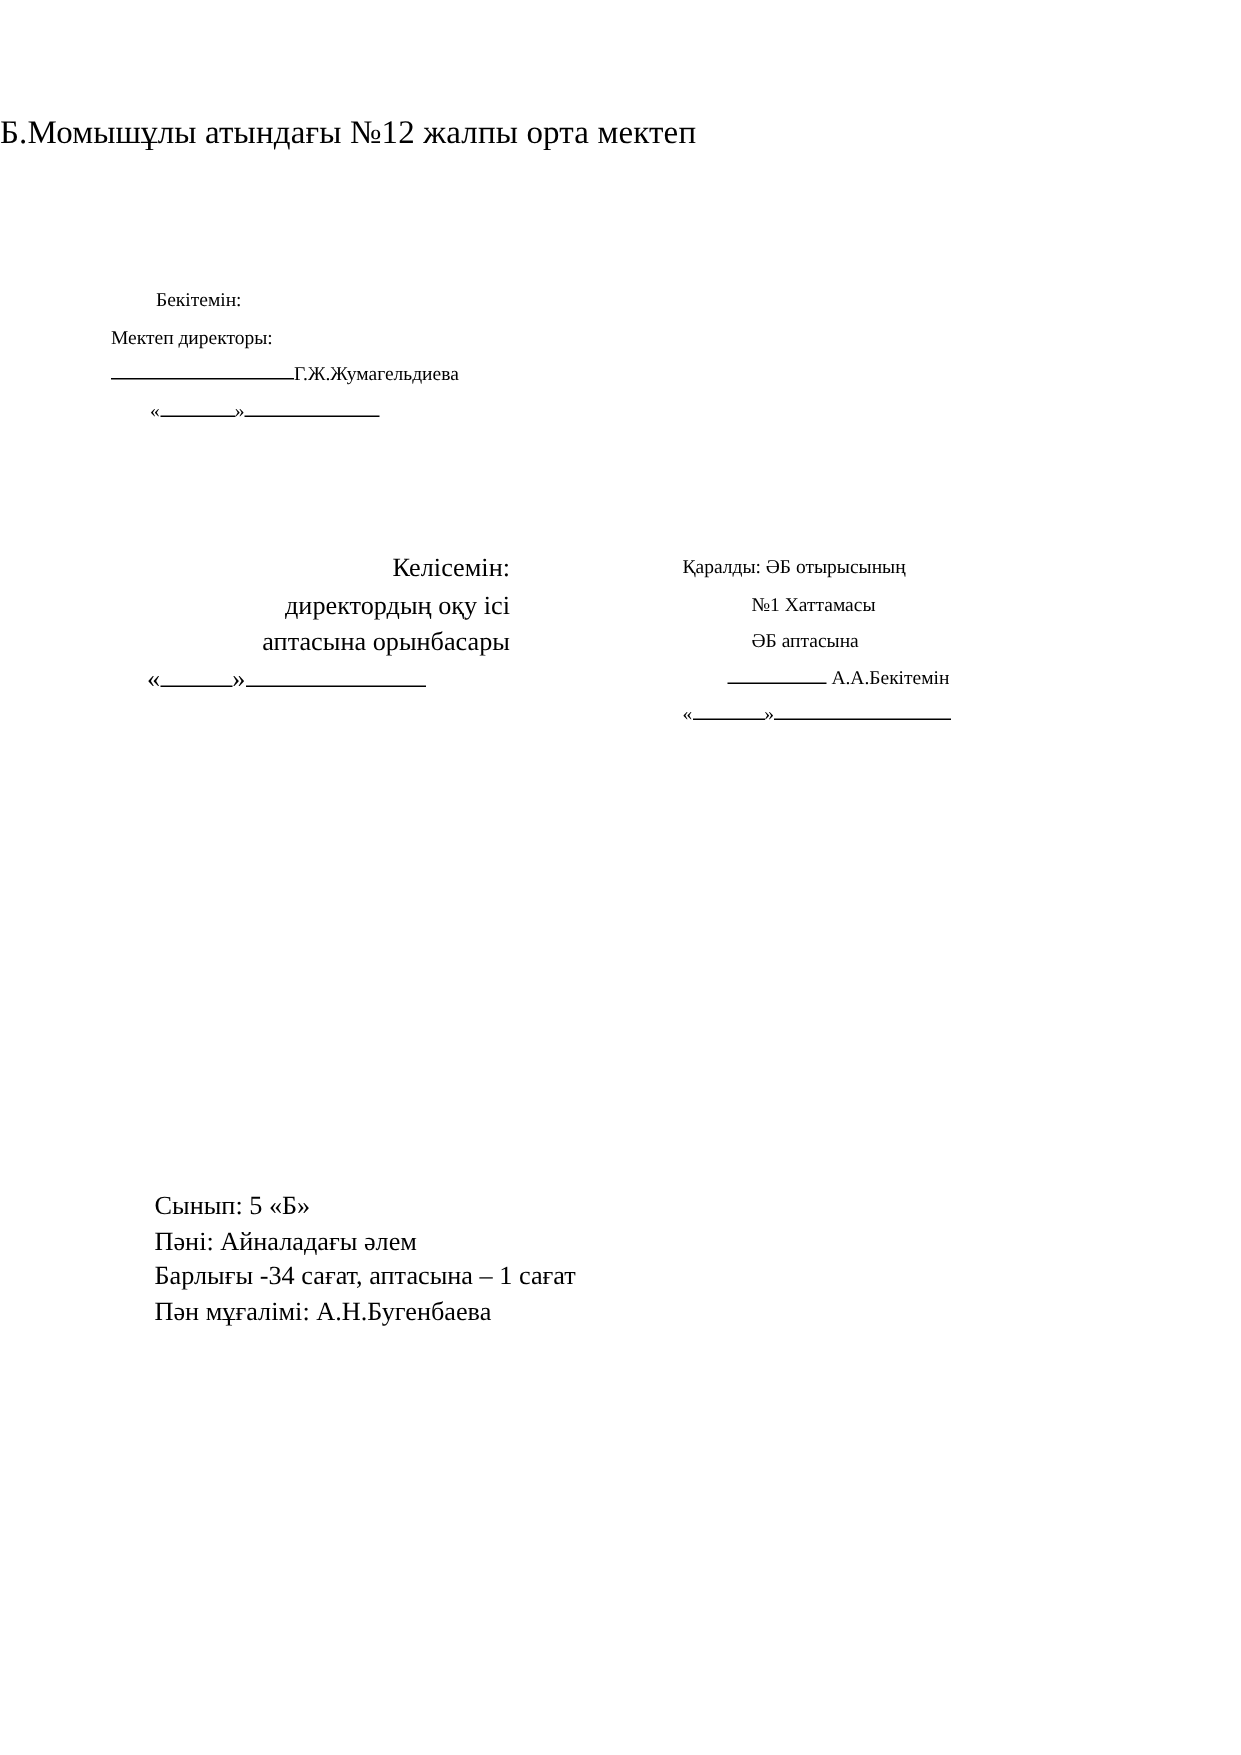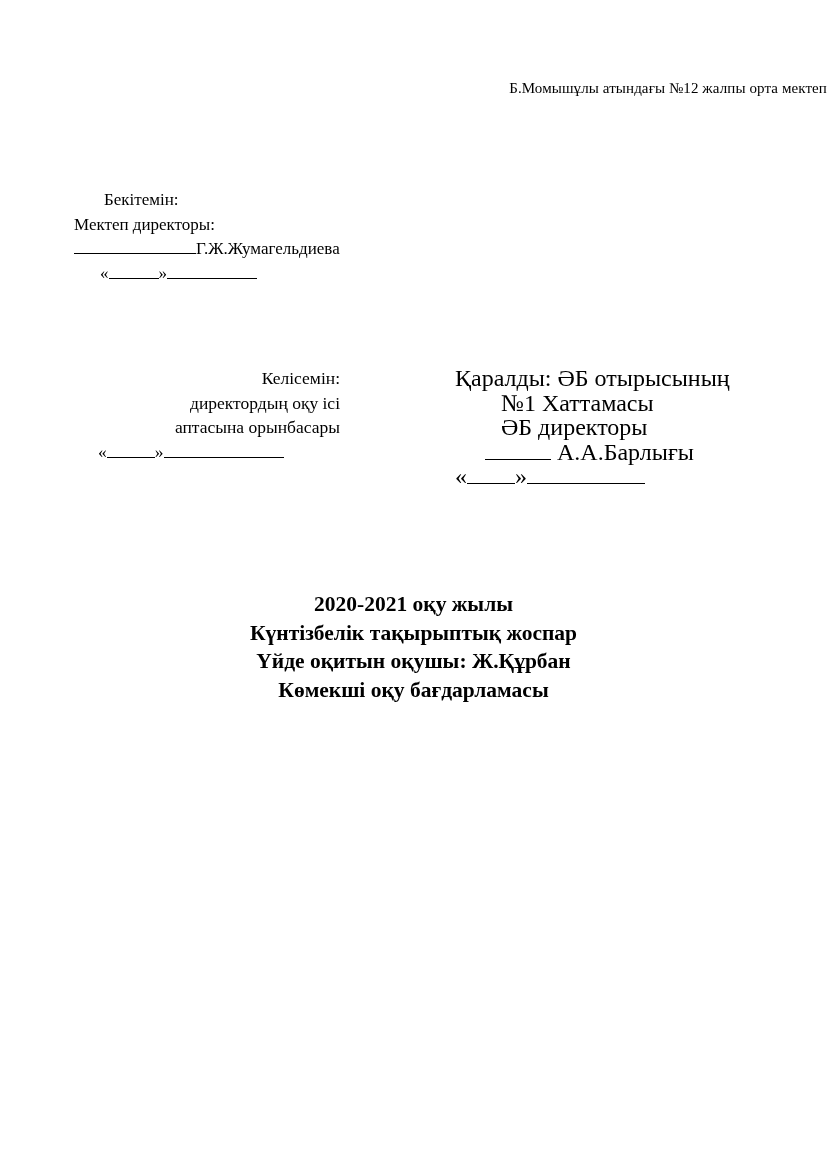--- a/index.html
+++ b/index.html
@@ -19,32 +19,32 @@
     overflow: hidden;
     margin: 0 auto;
   }
 
   
   .school-title {
     position: absolute;
     top: 75px;
     left: 0;
     width: 827px;
-    text-align: right;
-    font-size: 15px;
+    text-align: left;
+    font-size: 22px;
     line-height: 26px;
     letter-spacing: 0.1px;
   }
 
   
   .approve-block {
     position: absolute;
     top: 188px;
     left: 74px;
-    font-size: 17px;
+    font-size: 13px;
     line-height: 24.5px;
   }
   .approve-block .indent-1 { padding-left: 30px; }
 
   .sig-line {
     white-space: nowrap;
   }
   .blank {
     display: inline-block;
     border-bottom: 1px solid #000;
@@ -76,21 +76,21 @@
   .agree-block .name-row { white-space: nowrap; }
   .agree-block .name-row .lead-tick { display:inline-block; width: 14px; border-bottom: 1px solid #000; height: 13px; vertical-align: baseline;}
   .agree-block .name-row .gap { display:inline-block; width: 18px; }
   .agree-block .date-row { padding-left: 52px; }
 
   
   .review-block {
     position: absolute;
     top: 366px;
     left: 455px;
-    font-size: 24px;
+    font-size: 13px;
     line-height: 24.5px;
     width: 300px;
   }
   .review-block .r2 { padding-left: 46px; }
   .review-block .r3 { padding-left: 46px; }
   .review-block .r4 { padding-left: 30px; }
 
   
   .main-heading {
     position: absolute;
@@ -131,26 +131,26 @@
   <div class="agree-block">
     <div class="center-ish">Келісемін:</div>
     <div class="center-ish">директордың оқу ісі</div>
     <div class="center-ish">аптасына орынбасары</div>
     <div class="date-row"><span>«</span><span class="blank w-agree-date-short"></span><span>»</span><span class="blank w-agree-date-long"></span></div>
   </div>
 
   <div class="review-block">
     <div class="nowrap">Қаралды: ӘБ отырысының</div>
     <div class="r2">№1 Хаттамасы</div>
-    <div class="r3">ӘБ директоры</div>
-    <div class="r4 sig-line"><span class="blank w-rev-name"></span>&nbsp;<span>А.А.Барлығы</span></div>
+    <div class="r3">ӘБ аптасына</div>
+    <div class="r4 sig-line"><span class="blank w-rev-name"></span>&nbsp;<span>А.А.Бекітемін</span></div>
     <div class="sig-line"><span>«</span><span class="blank w-rev-date-short"></span><span>»</span><span class="blank w-rev-date-long"></span></div>
   </div>
 
-  <div class="main-heading">
-    <div>2020-2021 оқу жылы</div>
-    <div>Күнтізбелік тақырыптық жоспар</div>
-    <div>Үйде оқитын оқушы: Ж.Құрбан</div>
-    <div>Көмекші оқу бағдарламасы</div>
+
+  <div class="meta-block">
+    <div>Сынып: 5 «Б»</div>
+    <div>Пәні: Айналадағы әлем</div>
+    <div>Барлығы -34 сағат, аптасына – 1 сағат</div>
+    <div>Пән мұғалімі: А.Н.Бугенбаева</div>
   </div>
-
 
 </div>
 
 </body></html>

